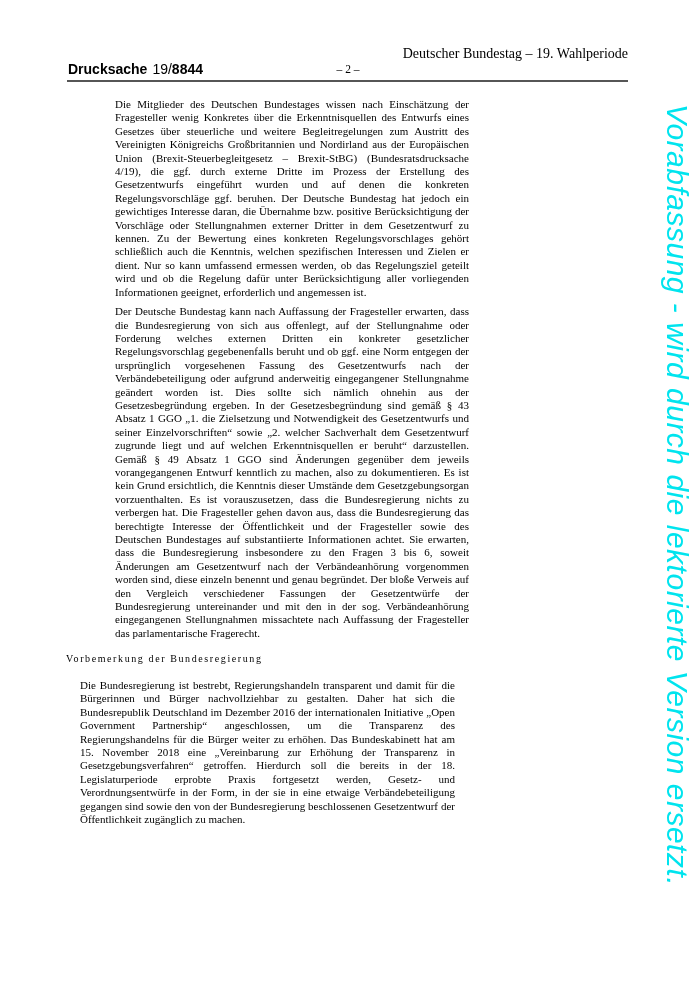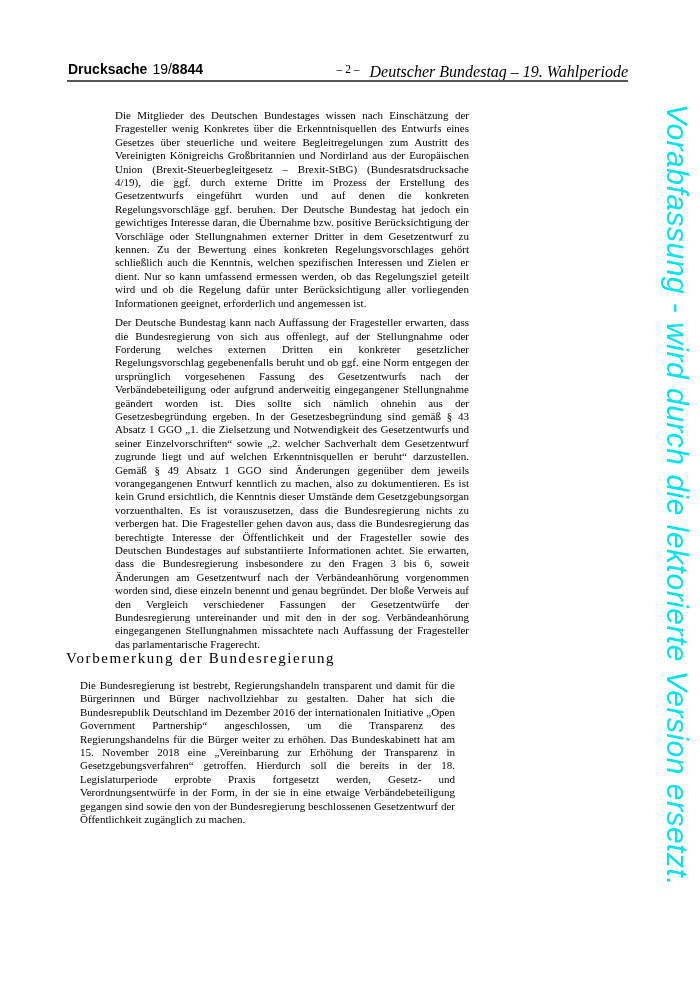--- a/index.html
+++ b/index.html
@@ -29,52 +29,51 @@
   }
   .doc-id .b { font-weight: bold; }
   .doc-id .sep { display: inline-block; width: 5px; }
   .page-num {
     position: absolute; left: 0; right: 0; bottom: 2px;
     text-align: center;
     font-family: "Liberation Serif", serif;
     font-size: 11.5px; line-height: 13px;
   }
   .header-right {
-    position: absolute; right: 0; bottom: 0;
+    position: absolute; right: 0; bottom: 18px;
     font-family: "Liberation Serif", serif;
-    font-size: 16px; line-height: 13px;
+    font-size: 14px; line-height: 13px;
     white-space: nowrap;
-    font-style: italic;
   }
   .header-rule {
     position: absolute; left: 67px; top: 80px;
     width: 561px; height: 2px;
     background: #565656;
   }
 
   
   .block-upper {
     position: absolute;
-    left: 115px; top: 109px; width: 354px;
+    left: 115px; top: 98px; width: 354px;
     font-size: 11px; line-height: 13.4px;
     text-align: justify;
     hyphens: auto; -webkit-hyphens: auto;
   }
   .block-upper p { margin: 0 0 6px 0; }
   .block-upper p:last-child { margin-bottom: 16px; }
 
   .block-lower {
     position: absolute;
     left: 66px; top: 652px; width: 403px;
     font-size: 11px; line-height: 13.4px;
     text-align: justify;
     hyphens: auto; -webkit-hyphens: auto;
   }
   .section-heading {
-    font-size: 15px; line-height: 13px;
+    font-size: 10px; line-height: 13px;
     font-weight: normal;
     letter-spacing: 1.6px;
     margin: 0 0 9px 0;
     text-align: left;
   }
   .block-lower p { margin: 14px; }
 
   
   .watermark {
     position: absolute;

